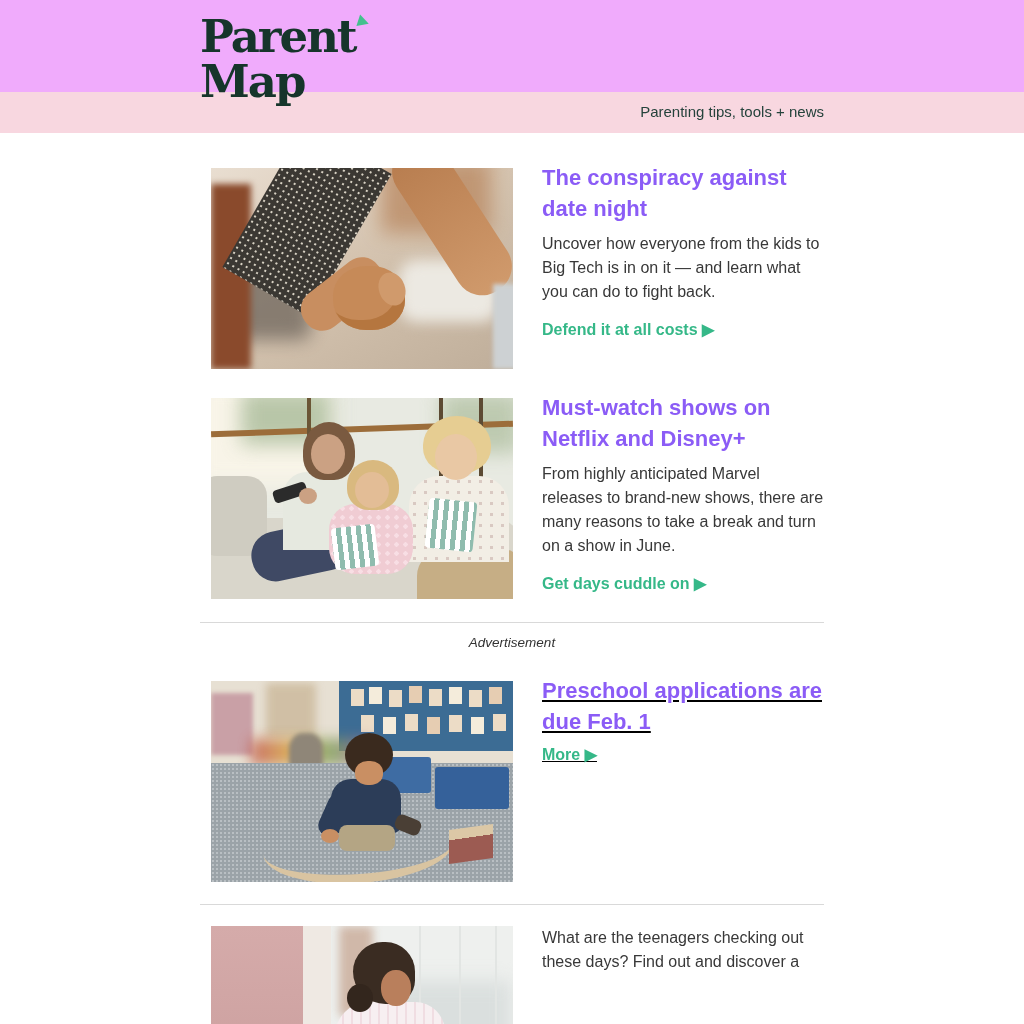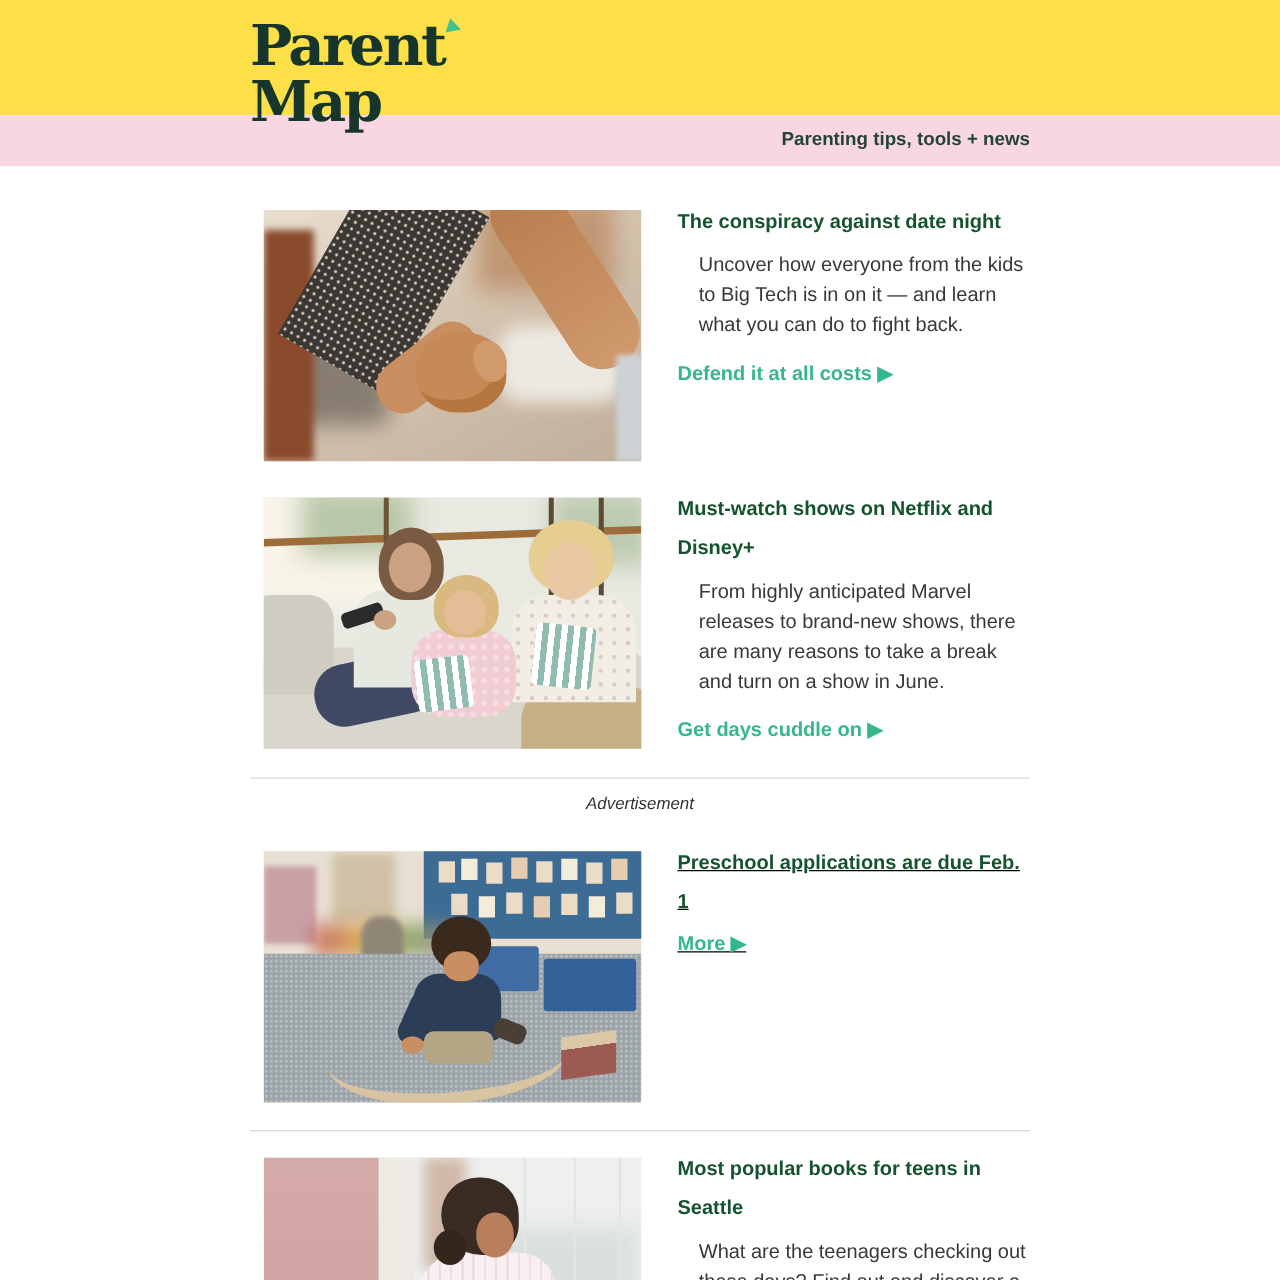--- a/index.html
+++ b/index.html
@@ -1,52 +1,52 @@
 <!DOCTYPE html>
 <html><head>
 <meta charset="utf-8">
 <style>
   * { margin:0; padding:0; box-sizing:border-box; }
   html,body { width:1024px; height:1024px; background:#ffffff; overflow:hidden;
               font-family:"Liberation Sans", sans-serif; }
 
   
-  .header { position:relative; height:92px; background:#fde047; z-index:2; }
+  .header { position:relative; height:92px; background:#f0abfc; z-index:2; }
   .logo { position:absolute; left:200px; top:14px;
           font-family:"DejaVu Serif", serif; font-weight:bold;
           font-size:45px; line-height:45px; letter-spacing:-2px;
           color:#16352b; z-index:3; cursor:pointer; }
   .logo .line { display:block; }
   .flag { display:inline-block; width:0; height:0;
           border-top:6px solid transparent; border-bottom:6px solid transparent;
           border-left:11px solid #43c08e; transform:rotate(18deg);
           margin-left:2px; margin-bottom:24px; }
   .newsletter-title { position:absolute; right:200px; top:38px;
           font-family:"DejaVu Serif", serif; font-weight:bold;
           font-size:30px; color:#c62a5d; letter-spacing:0.5px; }
 
   .band { position:relative; height:41px; background:#f8d7e0; }
   .tagline { position:absolute; right:200px; top:11px;
-             font-size:15px; font-weight:bold; color:#24423b; }
+             font-size:15px; font-weight:normal; color:#24423b; }
 
   
   .main { width:624px; margin-left:200px; }
 
   .article { display:flex; gap:29px; padding-left:11px; }
   .article.first { margin-top:35px; }
   .article.second { margin-top:29px;justify-content:flex-end; }
   .article.third { margin-top:30px;text-decoration:underline; }
   .article.fourth { margin-top:21px; }
 
   .art-img { width:302px; height:201px; position:relative; overflow:hidden;
              flex:0 0 302px; cursor:pointer; }
   .art-text { width:282px; }
-  .art-title { font-size:16px; line-height:31px; font-weight:bold;
-               color:#14532d; margin-top:-6px; margin-bottom:8px; cursor:pointer; }
-  .art-body { font-size:16px; line-height:24px; color:#383838; margin-bottom:16px;margin-left:17px; }
+  .art-title { font-size:22px; line-height:31px; font-weight:bold;
+               color:#8b5cf6; margin-top:-6px; margin-bottom:8px; cursor:pointer; }
+  .art-body { font-size:16px; line-height:24px; color:#383838; margin-bottom:16px; }
   .art-cta { font-size:16px; font-weight:bold; color:#35b888; cursor:pointer; }
 
   .divider { height:1px; background:#d9d9d9; }
   .divider.one { margin-top:23px; }
   .divider.two { margin-top:22px; }
   .ad-label { text-align:center; font-style:italic; font-size:13.5px;
               color:#333333; margin-top:12px; line-height:16px; }
 
   
   .sh { position:absolute; }
@@ -328,18 +328,17 @@
       <div class="sh wallpink"></div>
       <div class="sh pillar4"></div>
       <div class="sh shirt"></div>
 
       <div class="sh hair4"></div>
       <div class="sh bun"></div>
       <div class="sh face4"></div>
 
     </div>
     <div class="art-text">
-      <div class="art-title">Most popular books for teens in Seattle</div>
       <div class="art-body">What are the teenagers checking out these days? Find out and discover a</div>
     </div>
   </div>
 
 </div>
 
 </body></html>

